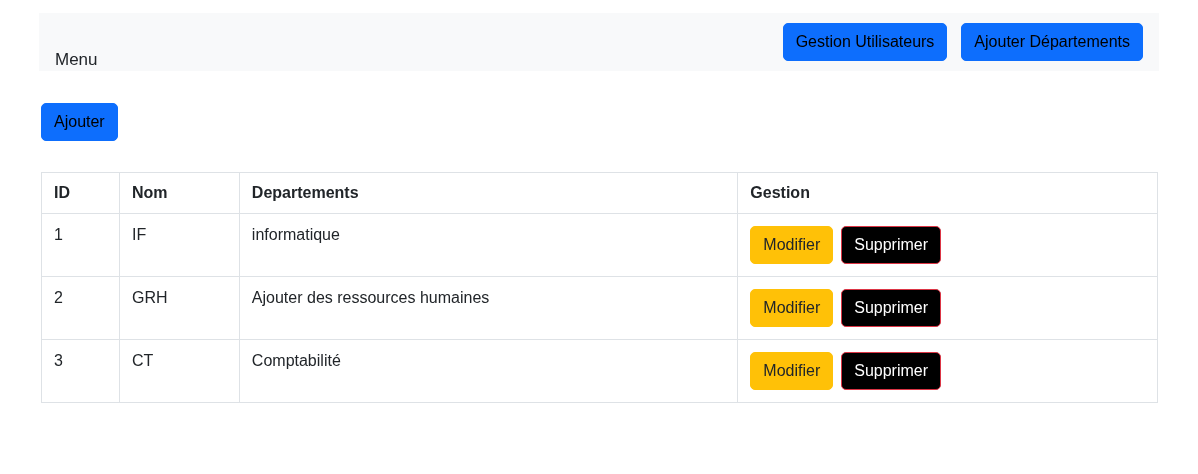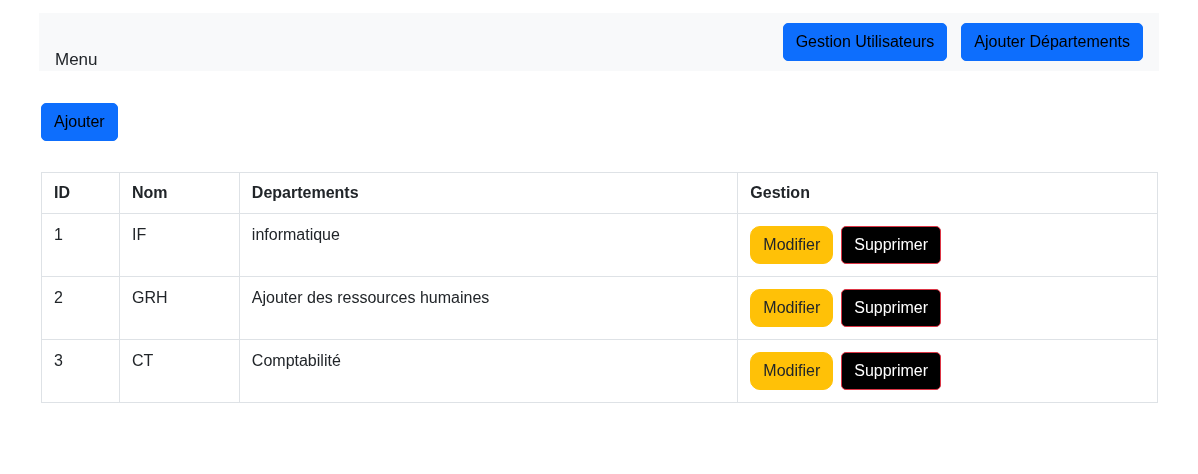--- a/index.html
+++ b/index.html
@@ -46,21 +46,20 @@
   }
   .btn-primary {
     background: #0d6efd;
     border-color: #0d6efd;
     color: #000000;
   }
   .btn-warning {
     background: #ffc107;
     border-color: #ffc107;
     color: #212529;
-    border-radius: 10px;
   }
   .btn-danger {
     background: #000000;
     border-color: #dc3545;
     color: #ffffff;
     margin-left: 8px;
   }
 
   
   .page-title {

